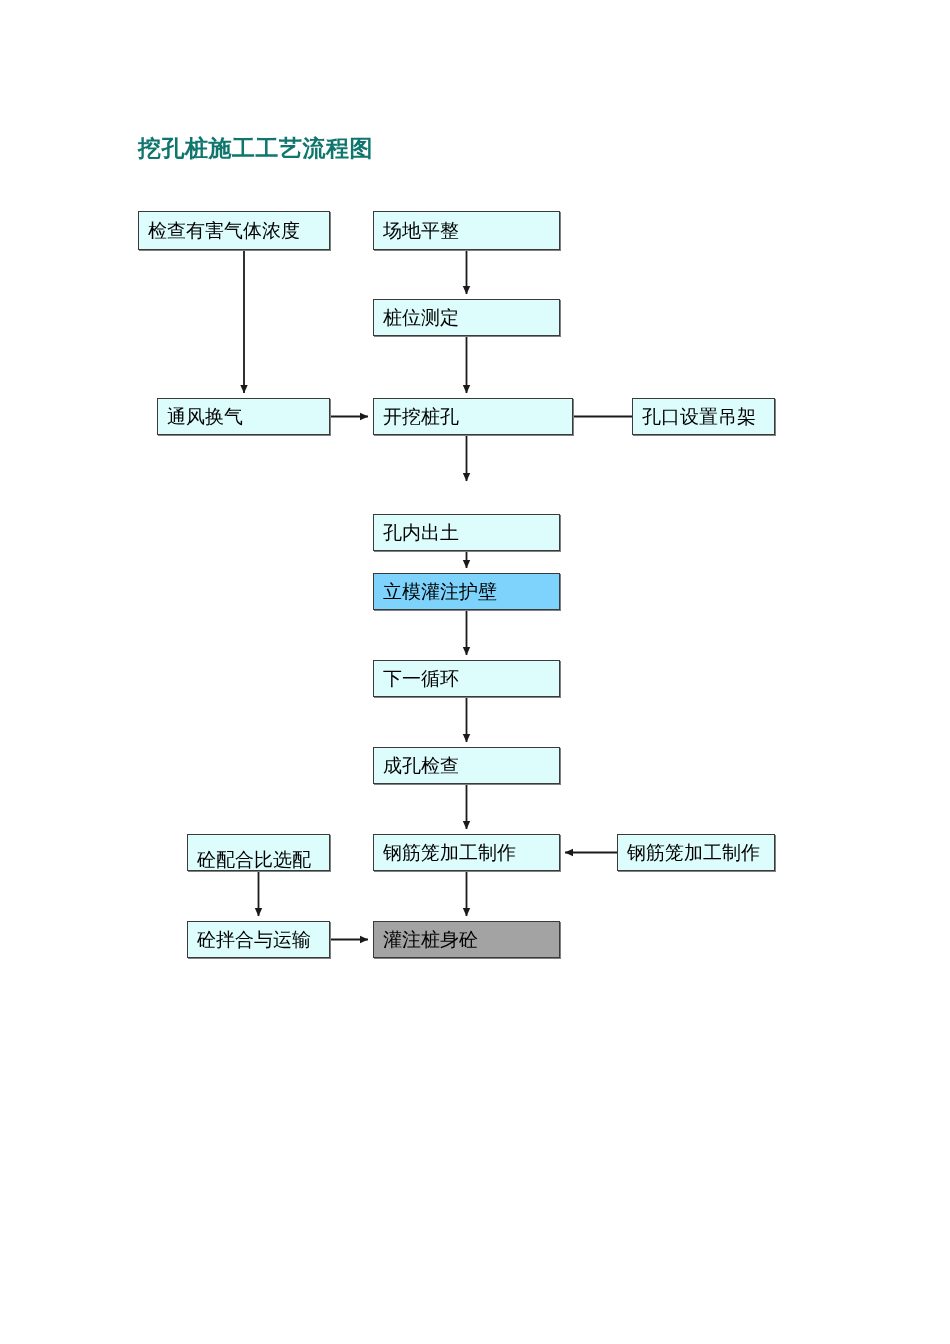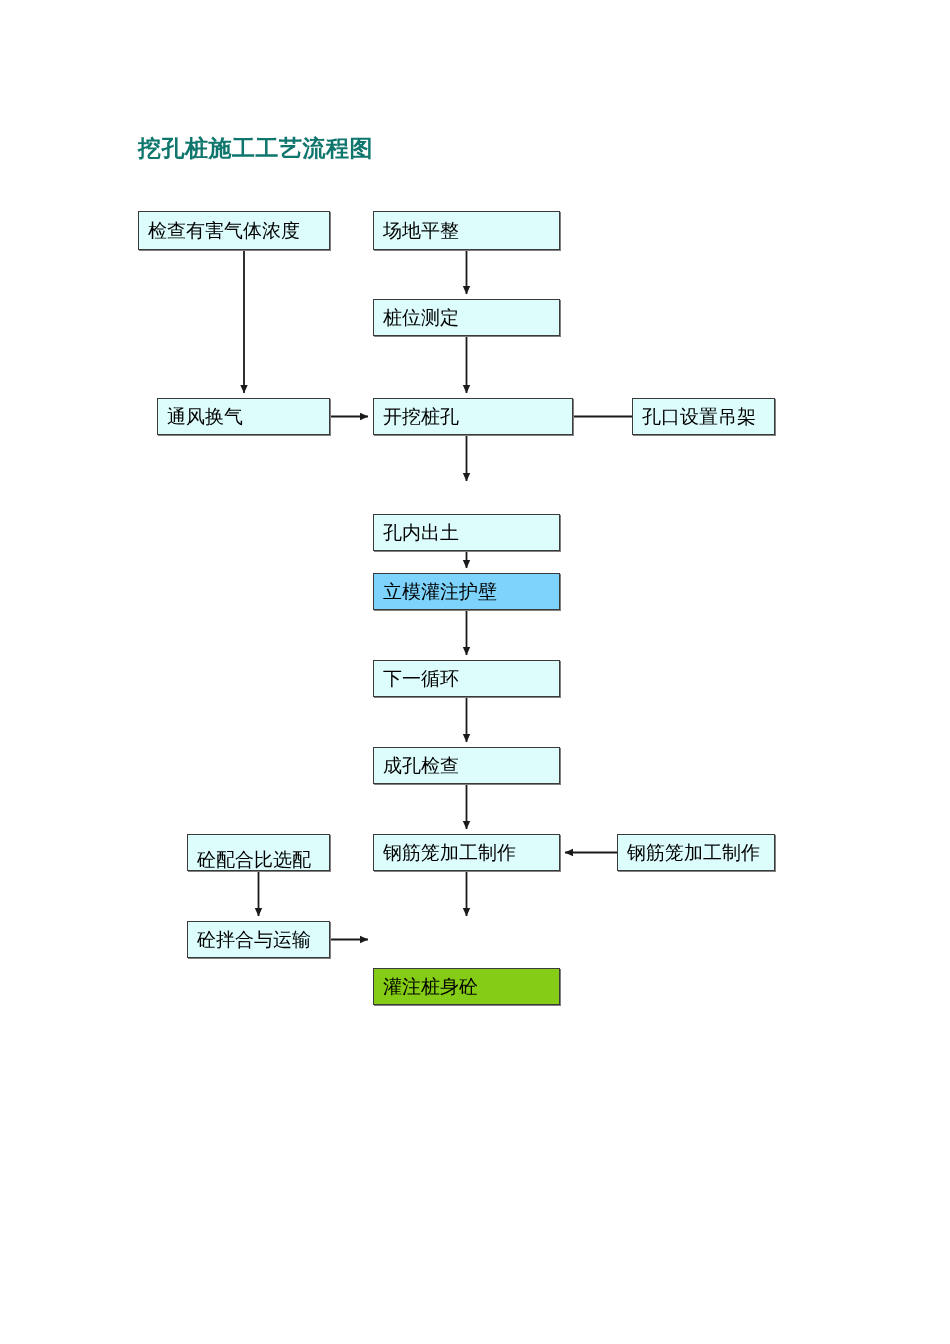--- a/index.html
+++ b/index.html
@@ -120,18 +120,18 @@
       </div>
       <div class="node" style="left: 373px; top: 834px; width: 187px; height: 37px; background: rgb(221, 253, 253); border-color: rgb(58, 58, 58);">
         <span>钢筋笼加工制作</span>
       </div>
       <div class="node" style="left: 617px; top: 834px; width: 158px; height: 37px; background: rgb(221, 253, 253); border-color: rgb(58, 58, 58);">
         <span>钢筋笼加工制作</span>
       </div>
       <div class="node" style="left: 187px; top: 921px; width: 143px; height: 37px; background: rgb(221, 253, 253); border-color: rgb(58, 58, 58);">
         <span>砼拌合与运输</span>
       </div>
-      <div class="node" style="left: 373px; top: 921px; width: 187px; height: 37px; background: #84cc16; border-color: rgb(58, 58, 58); margin-top: 47px;">
+      <div class="node" style="left: 373px; top: 921px; width: 187px; height: 37px; background: #a3a3a3; border-color: rgb(58, 58, 58);">
         <span>灌注桩身砼</span>
       </div>
     </div>
 
 </div>
 
 </body></html>

